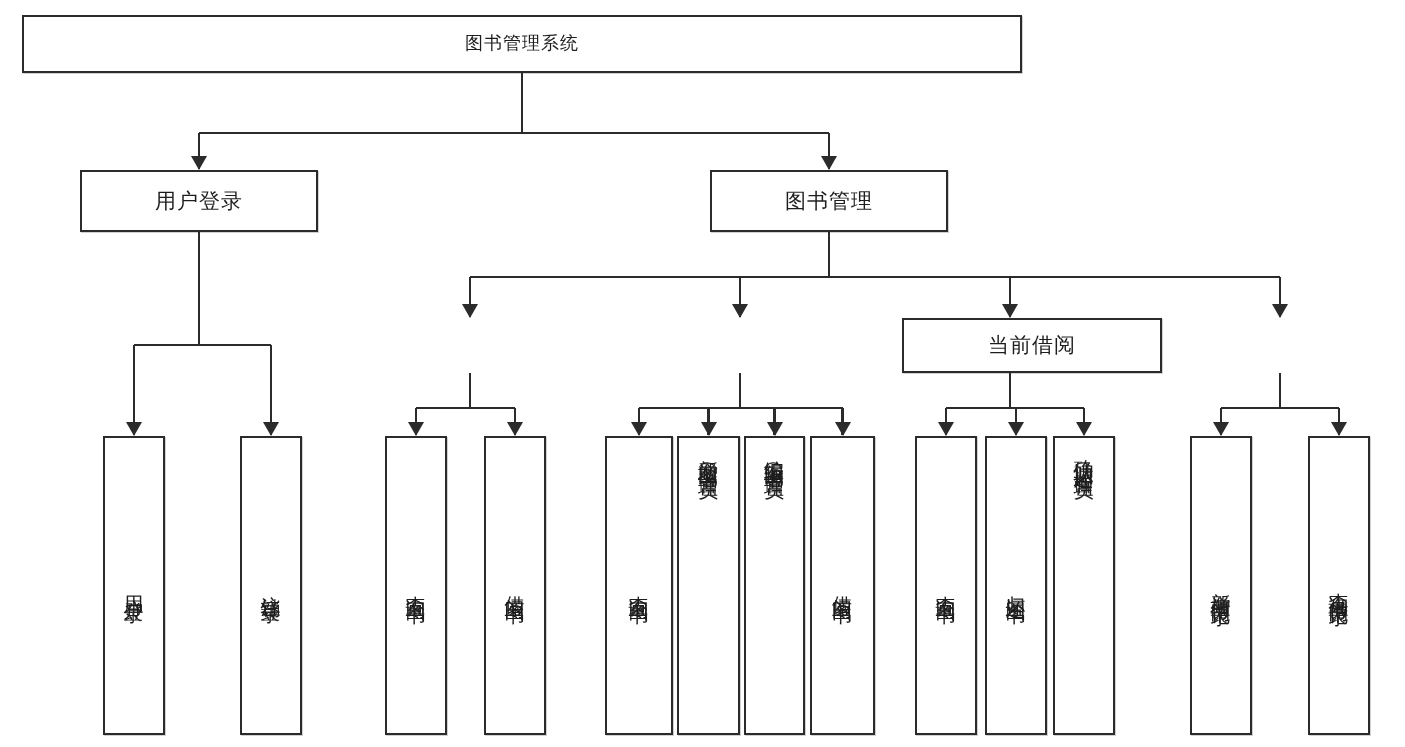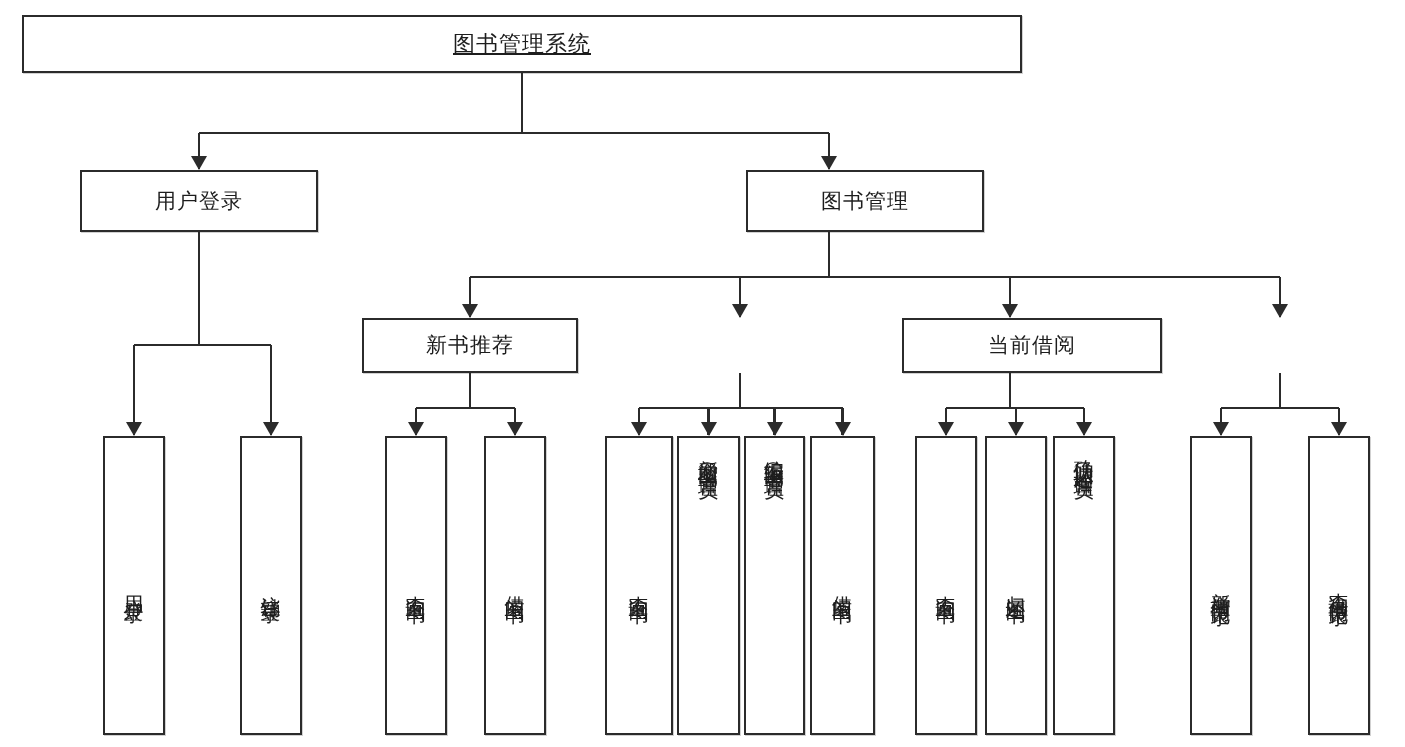--- a/index.html
+++ b/index.html
@@ -26,21 +26,21 @@
     justify-content:center;
     box-shadow:1px 1px 0 rgba(0,0,0,0.18);
   }
   .node .label{
     font-size:21px;
     line-height:1.18;
     color:#1d1d1d;
     letter-spacing:1px;
     white-space:nowrap;
   }
-  .node.root .label{font-size:22px;text-decoration:underline;}
+  .node.root .label{font-size:18px;}
   .node.lvl2 .label{font-size:21px;}
 
   
   .node.leaf{
     align-items:flex-start;
     justify-content:center;
     padding-top:6px;
   }
   .node.leaf.center{align-items:center;padding-top:0;}
   .node.leaf .label{
@@ -79,27 +79,24 @@
 
 <div id="canvas">
 
   <div class="node root" id="node-root" style="left: 22px; top: 15px; width: 1000px; height: 58px;">
     <span class="label">图书管理系统</span>
   </div>
 
   <div class="node lvl2" id="node-l2-0" style="left: 80px; top: 170px; width: 238px; height: 62px;">
     <span class="label">用户登录</span>
   </div>
-  <div class="node lvl2" id="node-l2-1" style="left: 710px; top: 170px; width: 238px; height: 62px; margin-left: 36px;">
+  <div class="node lvl2" id="node-l2-1" style="left: 710px; top: 170px; width: 238px; height: 62px;">
     <span class="label">图书管理</span>
   </div>
 
-  <div class="node lvl3" id="node-l3-0" style="left: 362px; top: 318px; width: 216px; height: 55px;">
-    <span class="label">新书推荐</span>
-  </div>
   <div class="node lvl3" id="node-l3-2" style="left: 902px; top: 318px; width: 260px; height: 55px;">
     <span class="label">当前借阅</span>
   </div>
 
   <div class="node leaf center" id="node-leaf-0" style="left: 103px; top: 436px; width: 62px; height: 299px;">
       <span class="label">用户登录</span>
     </div>
   <div class="node leaf center" id="node-leaf-1" style="left: 240px; top: 436px; width: 62px; height: 299px;">
       <span class="label">注销登录</span>
     </div>

